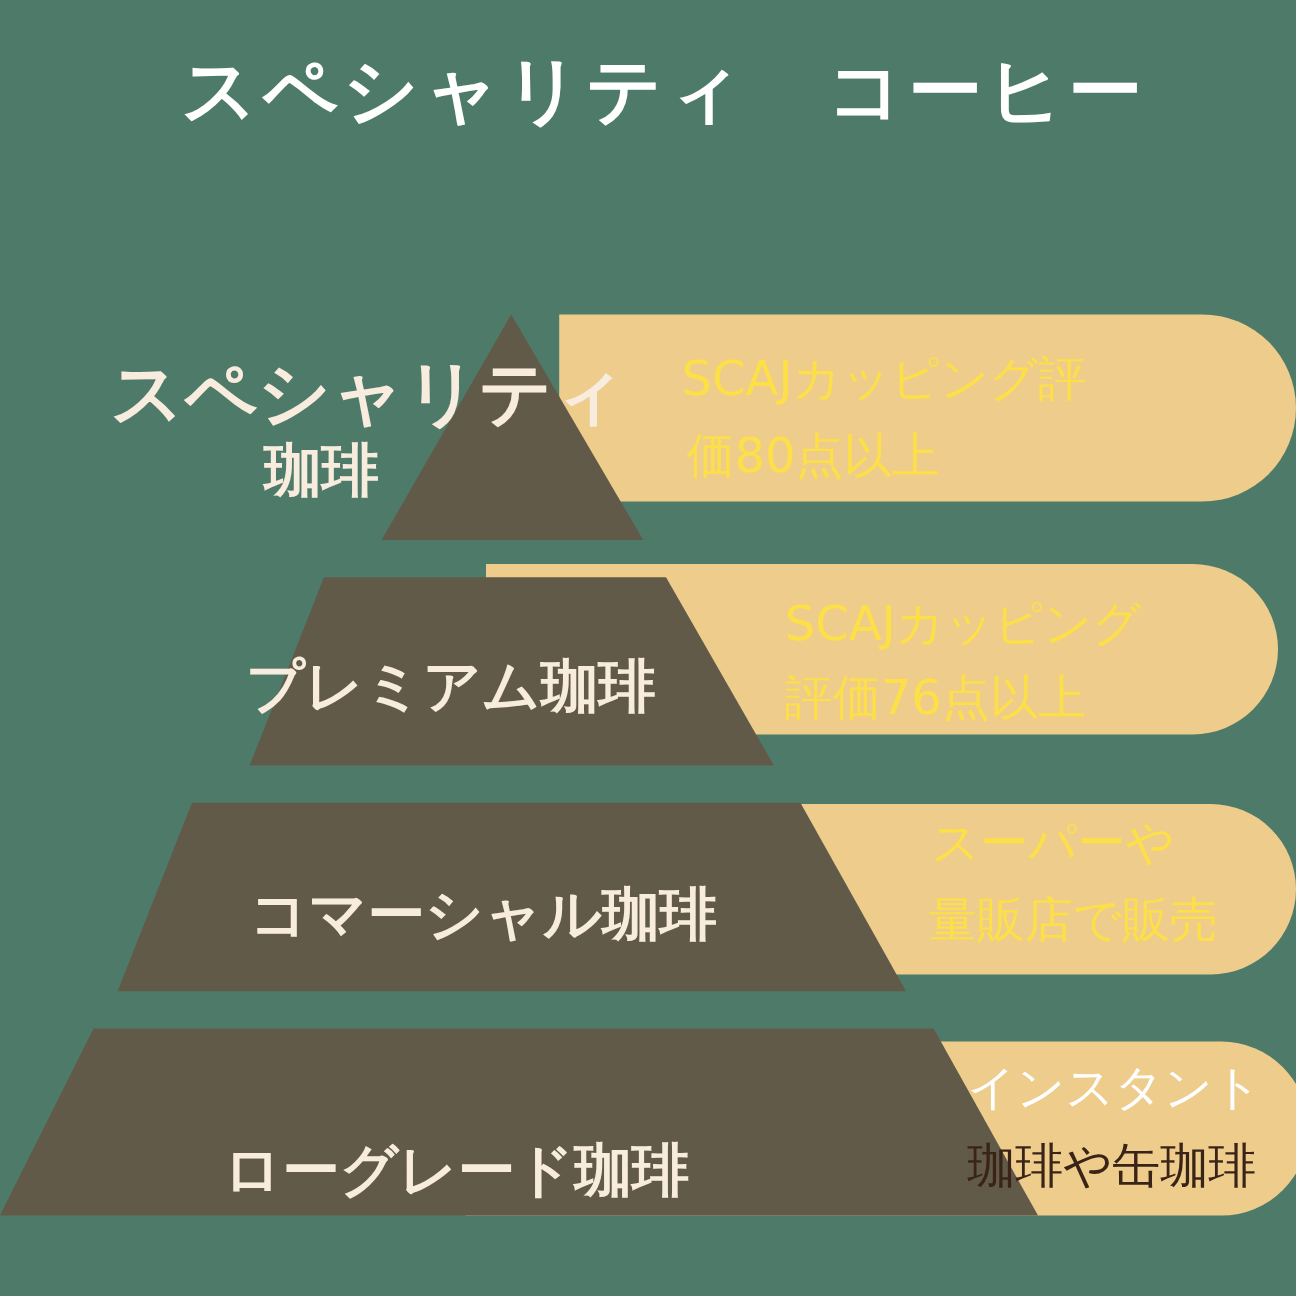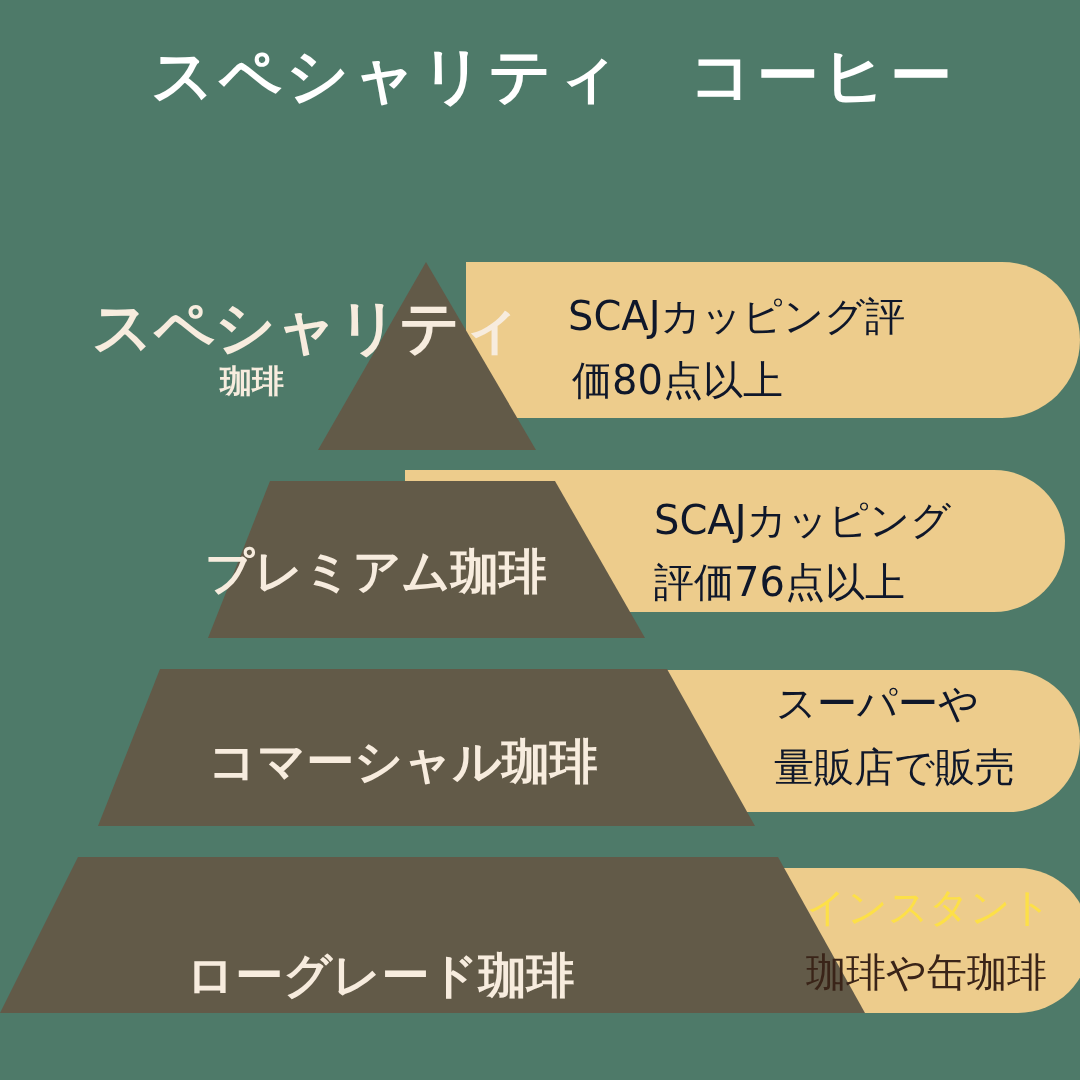--- a/index.html
+++ b/index.html
@@ -1,21 +1,21 @@
 <!DOCTYPE html>
 <html><head>
 <meta charset="utf-8">
 <style>
   html, body { margin:0; padding:0; }
   body { width:1080px; height:1080px; overflow:hidden; background:#4e7a69; position:relative;
          font-family:"DejaVu Sans", "Liberation Sans", sans-serif; }
   .title { position:absolute; left:118px; top:40px; font-size:62px; font-weight:bold; color:#ffffff;
            letter-spacing:4px; white-space:pre; line-height:72px;margin-left:33px; }
   .pill { position:absolute; background:#edcc8c; }
-  .pill-text { position:absolute; color:#0f172a; font-size:40px; line-height:60px; white-space:nowrap; }
+  .pill-text { position:absolute; color:#fde047; font-size:40px; line-height:60px; white-space:nowrap; }
   svg.shapes { position:absolute; left:0; top:0; }
   .tier-label { position:absolute; color:#f7ecde; font-weight:bold; font-size:48px; white-space:nowrap; text-align:center; }
 </style>
 </head>
 <body>
 
 <div class="title">スペシャリティ　コーヒー</div>
 
 <div class="pill" style="left:466px; top:262px; width:614px; height:156px; border-radius:0 78px 78px 0;"></div>
 <div class="pill" style="left:405px; top:470px; width:660px; height:142px; border-radius:0 71px 71px 0;"></div>
@@ -31,21 +31,21 @@
 
 <div class="pill-text" style="left:568px; top:286px;">SCAJカッピング評</div>
 <div class="pill-text" style="left:572px; top:350px;">価80点以上</div>
 
 <div class="pill-text" style="left:654px; top:490px;">SCAJカッピング</div>
 <div class="pill-text" style="left:654px; top:552px;">評価76点以上</div>
 
 <div class="pill-text" style="left:776px; top:673px;">スーパーや</div>
 <div class="pill-text" style="left:774px; top:737px;">量販店で販売</div>
 
-<div class="pill-text" style="left:806px; top:877px; color:#fde047;">インスタント</div>
+<div class="pill-text" style="left:806px; top:877px; color:#ffffff;">インスタント</div>
 <div class="pill-text" style="left:806px; top:942px; color:#3a2418;">珈琲や缶珈琲</div>
 
 <div class="tier-label" style="left:92px; top:288px; font-size:60px;">スペシャリティ</div>
-<div class="tier-label" style="left:220px; top:360px; font-size:32px;">珈琲</div>
+<div class="tier-label" style="left:220px; top:360px; font-size:48px;">珈琲</div>
 
 <div class="tier-label" style="left:205px; top:540px;">プレミアム珈琲</div>
 <div class="tier-label" style="left:196px; top:730px;margin-left:12px;">コマーシャル珈琲</div>
 <div class="tier-label" style="left:186px; top:944px;">ローグレード珈琲</div>
 
 </body></html>

